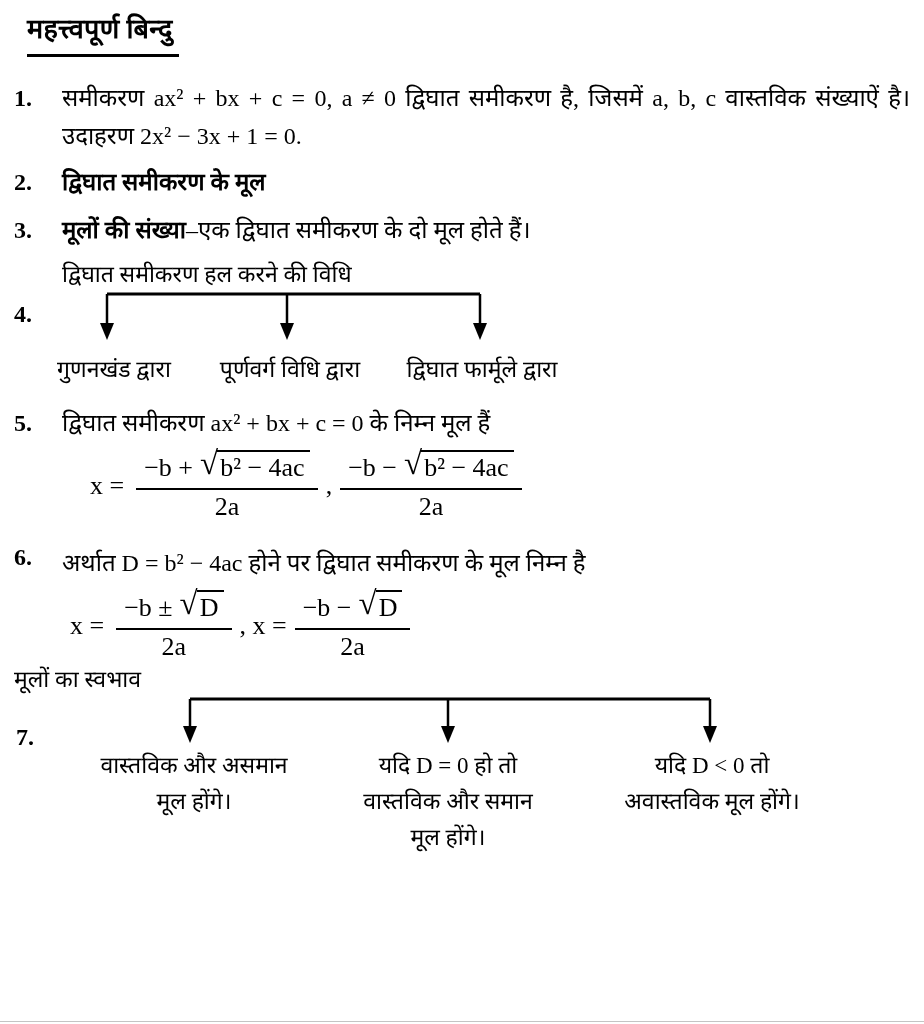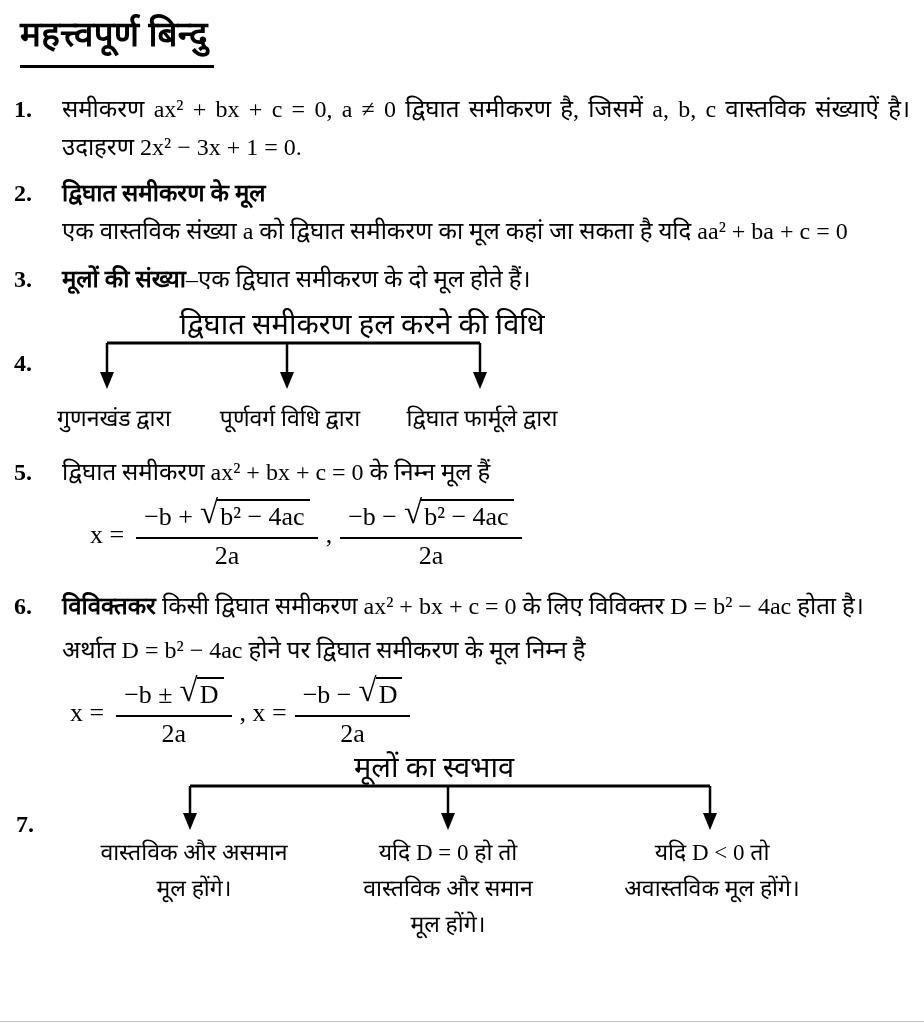--- a/index.html
+++ b/index.html
@@ -5,39 +5,39 @@
   * { margin:0; padding:0; box-sizing:border-box; }
   html, body { width:924px; height:1024px; }
   body {
     background:#ffffff; color:#000000;
     font-family:"Liberation Serif","DejaVu Serif",serif;
     position:relative; overflow:hidden;
   }
   .page { position:relative; width:924px; height:1024px; padding:12px 14px 0 14px; }
 
   .doc-title {
-    display:inline-block; font-size:35px; font-weight:bold;
-    border-bottom:3px solid #000; padding:0 6px 7px 0; margin-left:6px;
+    display:inline-block; font-size:27px; font-weight:bold;
+    border-bottom:3px solid #000; padding:0 6px 7px 0; margin-left:13px;
     line-height:1.3; letter-spacing:0.3px;
   }
 
   .item { display:flex; }
   .num  { flex:0 0 48px; width:48px; font-weight:bold; font-size:24px; line-height:38px; }
   .content { flex:1; font-size:24px; line-height:38px; }
   .just { text-align:justify; }
   .bold { font-weight:bold; }
   .math { }
   .mathup { font-style:normal; }
 
   .mt22{margin-top:22px;} .mt10{margin-top:10px;} .mt8{margin-top:8px;}
   .mt14{margin-top:14px;} .mt16{margin-top:16px;} .mt6{margin-top:6px;}
 
   
   .tree4 { position:relative; width:600px; }
-  .tree-title { font-size:29px; line-height:32px; text-align:center; }
+  .tree-title { font-size:23px; line-height:32px; text-align:left; }
   .tree4 .tree-title { width:600px; }
   .tree-labels { position:relative; height:38px; font-size:23px; line-height:36px; }
   .tree-label { position:absolute; transform:translateX(-50%); white-space:nowrap; }
   .num4 { margin-top:36px; }
 
   .tree7 { position:relative; margin-top:2px; }
   .tree7 .tree-title { width:840px; }
   .num7 { position:absolute; left:2px; top:60px; font-weight:bold; font-size:24px; }
   .tree7-cols { position:relative; height:118px; font-size:23px; line-height:36px; }
   .tree7-col { position:absolute; transform:translateX(-50%); text-align:center; white-space:nowrap; }
@@ -68,23 +68,20 @@
     <div class="content just">
       <span>समीकरण </span><span class="math">ax² + bx + c = 0, a ≠ 0</span><span> द्विघात समीकरण है, जिसमें </span><span class="math">a, b, c</span><span> वास्तविक संख्याऐं है। उदाहरण </span><span class="math">2x² − 3x + 1 = 0.</span>
     </div>
   </div>
 
   
   <div class="item mt8">
     <div class="num">2.</div>
     <div class="content">
       <div class="bold">द्विघात समीकरण के मूल</div>
-      <div class="just">
-        <span>एक वास्तविक संख्या </span><span class="math">a</span><span> को द्विघात समीकरण का मूल कहां जा सकता है यदि </span><span class="math">aa² + ba + c = 0</span>
-      </div>
     </div>
   </div>
 
   
   <div class="item mt10">
     <div class="num">3.</div>
     <div class="content">
       <span class="bold">मूलों की संख्या</span><span>–एक द्विघात समीकरण के दो मूल होते हैं।</span>
     </div>
   </div>
@@ -144,23 +141,20 @@
           </span>
       </span>
       <span class="fden math">2a</span>
     </span>
   </div>
 
   
   <div class="item mt16">
     <div class="num">6.</div>
     <div class="content">
-      <div class="just">
-        <span class="bold">विविक्तकर</span><span> किसी द्विघात समीकरण </span><span class="math">ax² + bx + c = 0</span><span> के लिए विविक्तर </span><span class="mathup">D = </span><span class="math">b² − 4ac</span><span> होता है।</span>
-      </div>
       <div class="mt6">
         <span>अर्थात </span><span class="mathup">D = </span><span class="math">b² − 4ac</span><span> होने पर द्विघात समीकरण के मूल निम्न है</span>
       </div>
     </div>
   </div>
 
   
   <div class="formula mt8" style="margin-left:56px;">
     <span class="math flhs">x =</span>
     <span class="frac">

